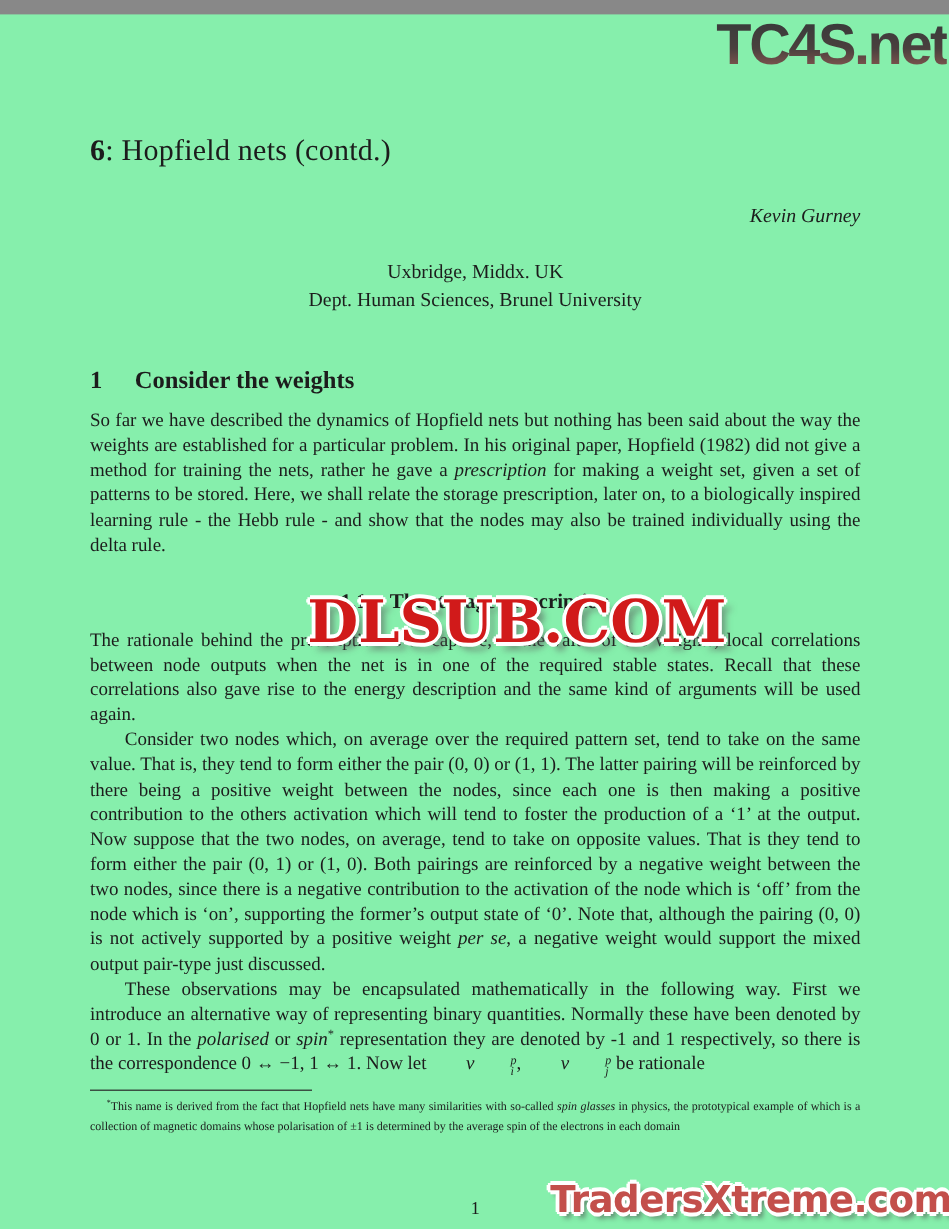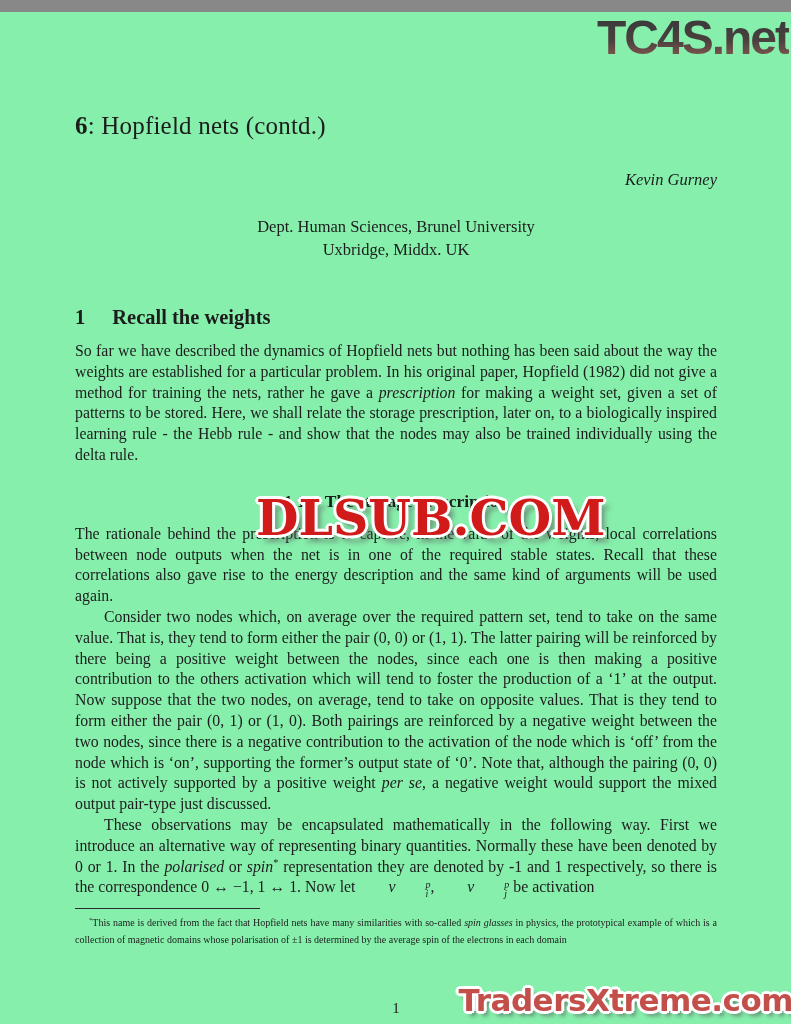--- a/index.html
+++ b/index.html
@@ -79,26 +79,26 @@
 
   <div class="wm-tc4s">TC4S.net</div>
 
   <div class="content">
 
     <h1 class="title"><span class="num">6</span><span>: Hopfield nets (contd.)</span></h1>
 
     <div class="author">Kevin Gurney</div>
 
     <div class="affil-block">
+      <div class="affil">Uxbridge, Middx. UK</div>
       <div class="affil">Dept. Human Sciences, Brunel University</div>
-      <div class="affil">Uxbridge, Middx. UK</div>
     </div>
 
     <div class="sec1">
-      <span class="secnum">1</span><span>Recall the weights</span>
+      <span class="secnum">1</span><span>Consider the weights</span>
     </div>
 
     <p class="body"><span>So far we have described the dynamics of Hopfield nets but nothing has been said about the way the weights are established for a particular problem. In his original paper, Hopfield (1982) did not give a method for training the nets, rather he gave a </span><span class="it">prescription</span><span> for making a weight set, given a set of patterns to be stored. Here, we shall relate the storage prescription, later on, to a biologically inspired learning rule - the Hebb rule - and show that the nodes may also be trained individually using the delta rule.</span></p>
 
     <div class="sec2">
       <span class="secnum">1.1</span><span>The storage prescription</span>
     </div>
 
     <p class="body"><span>The rationale behind the prescription is to capture, in the value of the weights, local correlations between node outputs when the net is in one of the required stable states. Recall that these correlations also gave rise to the energy description and the same kind of arguments will be used again.</span></p>
 
@@ -109,21 +109,21 @@
           <span class="mscripts">
             <span>p</span>
             <span>i</span>
           </span>
         </span><span>, </span><span class="mstack">
           <span class="mbase">v</span>
           <span class="mscripts">
             <span>p</span>
             <span>j</span>
           </span>
-        </span><span> be activation</span></p>
+        </span><span> be rationale</span></p>
 
     <div class="footrule"></div>
 
     <p class="footnote"><span class="footnote-indent"></span><span><span class="sup">*</span><span>This name is derived from the fact that Hopfield nets have many similarities with so-called </span><span class="it">spin glasses</span><span> in physics, the prototypical example of which is a collection of magnetic domains whose polarisation of ±1 is determined by the average spin of the electrons in each domain</span></span></p>
 
   </div>
 
   <div class="wm-dlsub">DLSUB.COM</div>
 
   <div class="pagenum">1</div>

